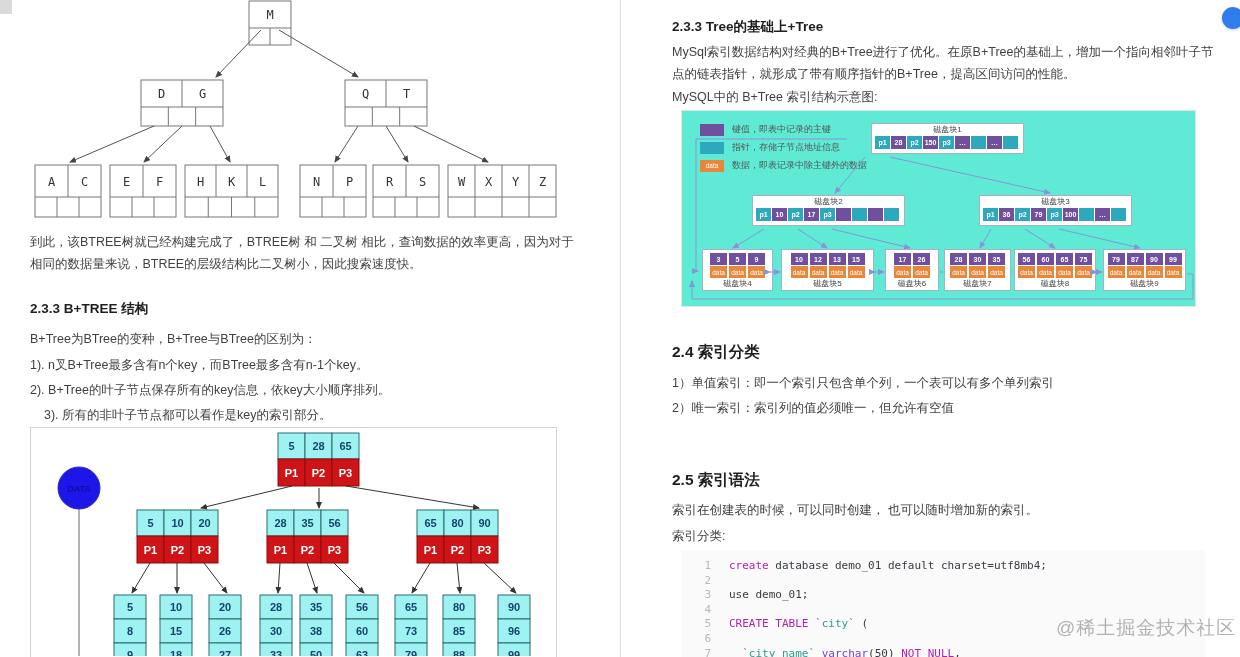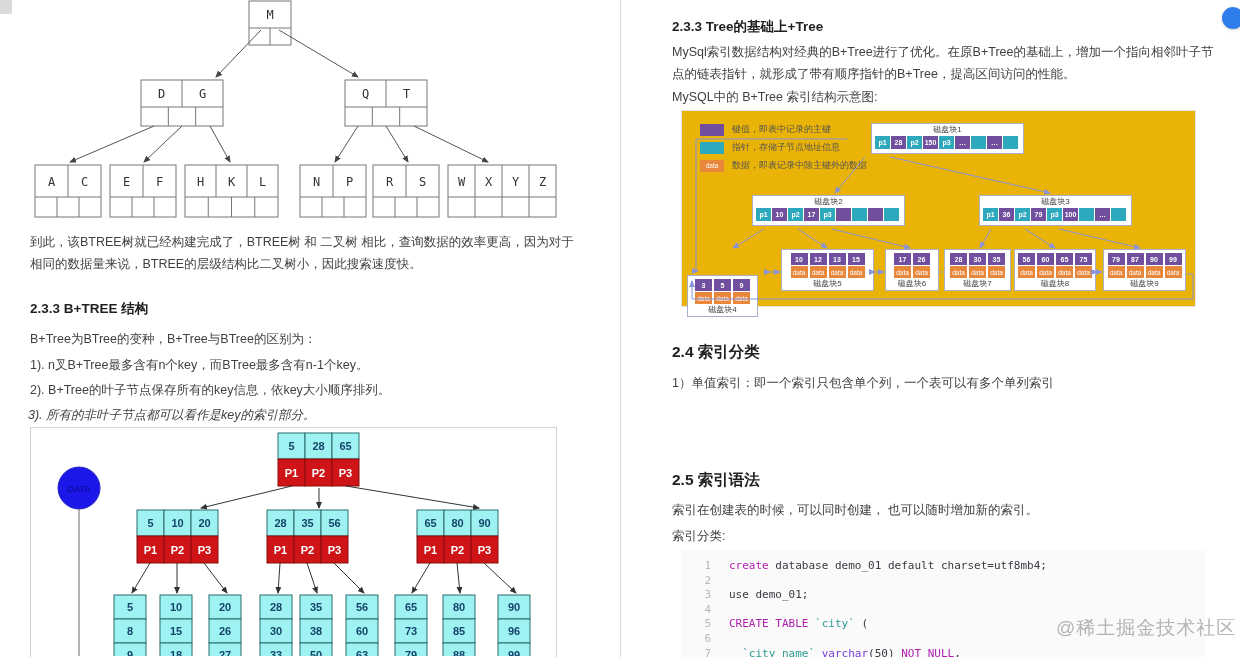--- a/index.html
+++ b/index.html
@@ -7,21 +7,21 @@
         font-family:"Liberation Sans",sans-serif;color:#3f3f3f;}
   .abs{position:absolute;}
   .h3{font-size:13.5px;font-weight:bold;color:#1f1f1f;}
   .h2{font-size:15.5px;font-weight:bold;color:#1f1f1f;}
   .body-text{font-size:12.5px;line-height:1.78;color:#3f3f3f;}
   #divider{position:absolute;left:620px;top:0;width:1px;height:657px;background:#dcdcdc;}
   #corner-artifact{position:absolute;left:0;top:0;width:12px;height:14px;background:#c2c2c2;opacity:.6;}
   
   #bplus-box{position:absolute;left:30px;top:427px;width:525px;height:230px;border:1px solid #d4d4d4;background:#fff;}
   
-  #mysql-diagram{position:absolute;left:681px;top:110px;width:513px;height:195px;border:1px solid #e4e4e4;background:#eab308;}
+  #mysql-diagram{position:absolute;left:681px;top:110px;width:513px;height:195px;border:1px solid #e4e4e4;background:#5eead4;}
   .legend-row{position:absolute;display:flex;align-items:center;gap:8px;}
   .legend-swatch{width:24px;height:12px;display:flex;align-items:center;justify-content:center;
                  color:#fff;font-size:6.5px;}
   .legend-label{font-size:9px;color:#555;white-space:nowrap;}
   .disk-block{position:absolute;border:1px solid #a9aec9;background:#fff;}
   .db-label{text-align:center;font-size:8px;color:#444;line-height:12px;white-space:nowrap;}
   .db-cells{display:flex;gap:1px;padding:0 3px 4px 3px;}
   .db-cell{width:15px;height:13px;display:flex;align-items:center;justify-content:center;
            color:#fff;font-size:7px;font-weight:bold;}
   .leaf-block{position:absolute;border:1px solid #a9aec9;background:#fff;padding:3px 3px 0 3px;}
@@ -156,21 +156,21 @@
       <line x1="394" y1="126" x2="468" y2="162" stroke="#555" stroke-width="1" marker-end="url(#arw)"></line>
     </svg>
 
   <div class="abs body-text" style="left:30px;top:231px;width:552px;">到此，该BTREE树就已经构建完成了，BTREE树 和 二叉树 相比，查询数据的效率更高，因为对于相同的数据量来说，BTREE的层级结构比二叉树小，因此搜索速度快。</div>
 
   <div class="abs h3" style="left:30px;top:300px;">2.3.3 B+TREE 结构</div>
 
   <div class="abs body-text" style="left:30px;top:328px;width:552px;">B+Tree为BTree的变种，B+Tree与BTree的区别为：</div>
   <div class="abs body-text" style="left:30px;top:354px;width:552px;">1). n叉B+Tree最多含有n个key，而BTree最多含有n-1个key。</div>
   <div class="abs body-text" style="left:30px;top:379px;width:552px;">2). B+Tree的叶子节点保存所有的key信息，依key大小顺序排列。</div>
-  <div class="abs body-text" style="left:28px;top:404px;width:552px;font-style:italic;">3). 所有的非叶子节点都可以看作是key的索引部分。</div>
+  <div class="abs body-text" style="left:44px;top:404px;width:552px;">3). 所有的非叶子节点都可以看作是key的索引部分。</div>
 
   <div id="bplus-box">
     <svg id="bplus-svg" width="523" height="228">
         <defs>
           <marker id="arw2" markerWidth="8" markerHeight="8" refX="6" refY="3" orient="auto" markerUnits="userSpaceOnUse">
             <path d="M0,0 L7,3 L0,6 z" fill="#333"></path>
           </marker>
         </defs>
         <g>
           <circle cx="48" cy="60" r="21" fill="#1d16e8" stroke="#2a2ac0"></circle>
@@ -372,21 +372,21 @@
           <span class="db-cell" style="background: rgb(111, 79, 158);">36</span>
           <span class="db-cell" style="background: rgb(46, 168, 188);">p2</span>
           <span class="db-cell" style="background: rgb(111, 79, 158);">79</span>
           <span class="db-cell" style="background: rgb(46, 168, 188);">p3</span>
           <span class="db-cell" style="background: rgb(111, 79, 158);">100</span>
           <span class="db-cell" style="background: rgb(46, 168, 188);"></span>
           <span class="db-cell" style="background: rgb(111, 79, 158);">…</span>
           <span class="db-cell" style="background: rgb(46, 168, 188);"></span>
         </div>
       </div>
-      <div class="leaf-block" style="left: 5px; top: 138px; width: 63px; margin-top: 26px;">
+      <div class="leaf-block" style="left: 20px; top: 138px; width: 63px;">
         <div class="leaf-cols">
           <div class="leaf-col">
             <span class="leaf-key" style="background: rgb(111, 79, 158);">3</span>
             <span class="leaf-data" style="background: rgb(232, 135, 58);">data</span>
           </div>
           <div class="leaf-col">
             <span class="leaf-key" style="background: rgb(111, 79, 158);">5</span>
             <span class="leaf-data" style="background: rgb(232, 135, 58);">data</span>
           </div>
           <div class="leaf-col">
@@ -508,20 +508,21 @@
         <line x1="258" y1="161" x2="261" y2="161" stroke="#8a93d8" stroke-width="1"></line>
         <line x1="330" y1="161" x2="331" y2="161" stroke="#8a93d8" stroke-width="1"></line>
         <line x1="415" y1="161" x2="420" y2="161" stroke="#8a93d8" stroke-width="1" marker-end="url(#arw3)" marker-start="url(#arw3)"></line>
         <polyline points="165,28 14,28 14,160 16,160" fill="none" stroke="#8a93d8" marker-end="url(#arw3)"></polyline>
         <polyline points="505,163 511,163 511,188 10,188 10,170" fill="none" stroke="#8a93d8" marker-end="url(#arw3)"></polyline>
       </svg>
     </div>
 
   <div class="abs h2" style="left:672px;top:342px;">2.4 索引分类</div>
   <div class="abs body-text" style="left:672px;top:372px;width:545px;">1）单值索引：即一个索引只包含单个列，一个表可以有多个单列索引</div>
+  <div class="abs body-text" style="left:672px;top:397px;width:545px;">2）唯一索引：索引列的值必须唯一，但允许有空值</div>
 
   <div class="abs h2" style="left:672px;top:470px;">2.5 索引语法</div>
   <div class="abs body-text" style="left:672px;top:499px;width:545px;">索引在创建表的时候，可以同时创建， 也可以随时增加新的索引。</div>
   <div class="abs body-text" style="left:672px;top:525px;width:545px;">索引分类:</div>
 
   <div id="code-block">
       <div class="code-line"><span class="lnum">1</span><span class="code-text"><span class="tok-kw">create</span><span class="tok-pl"> database demo_01 default charset=utf8mb4;</span></span></div>
       <div class="code-line"><span class="lnum">2</span><span class="code-text"></span></div>
       <div class="code-line"><span class="lnum">3</span><span class="code-text"><span class="tok-pl">use demo_01;</span></span></div>
       <div class="code-line"><span class="lnum">4</span><span class="code-text"></span></div>

